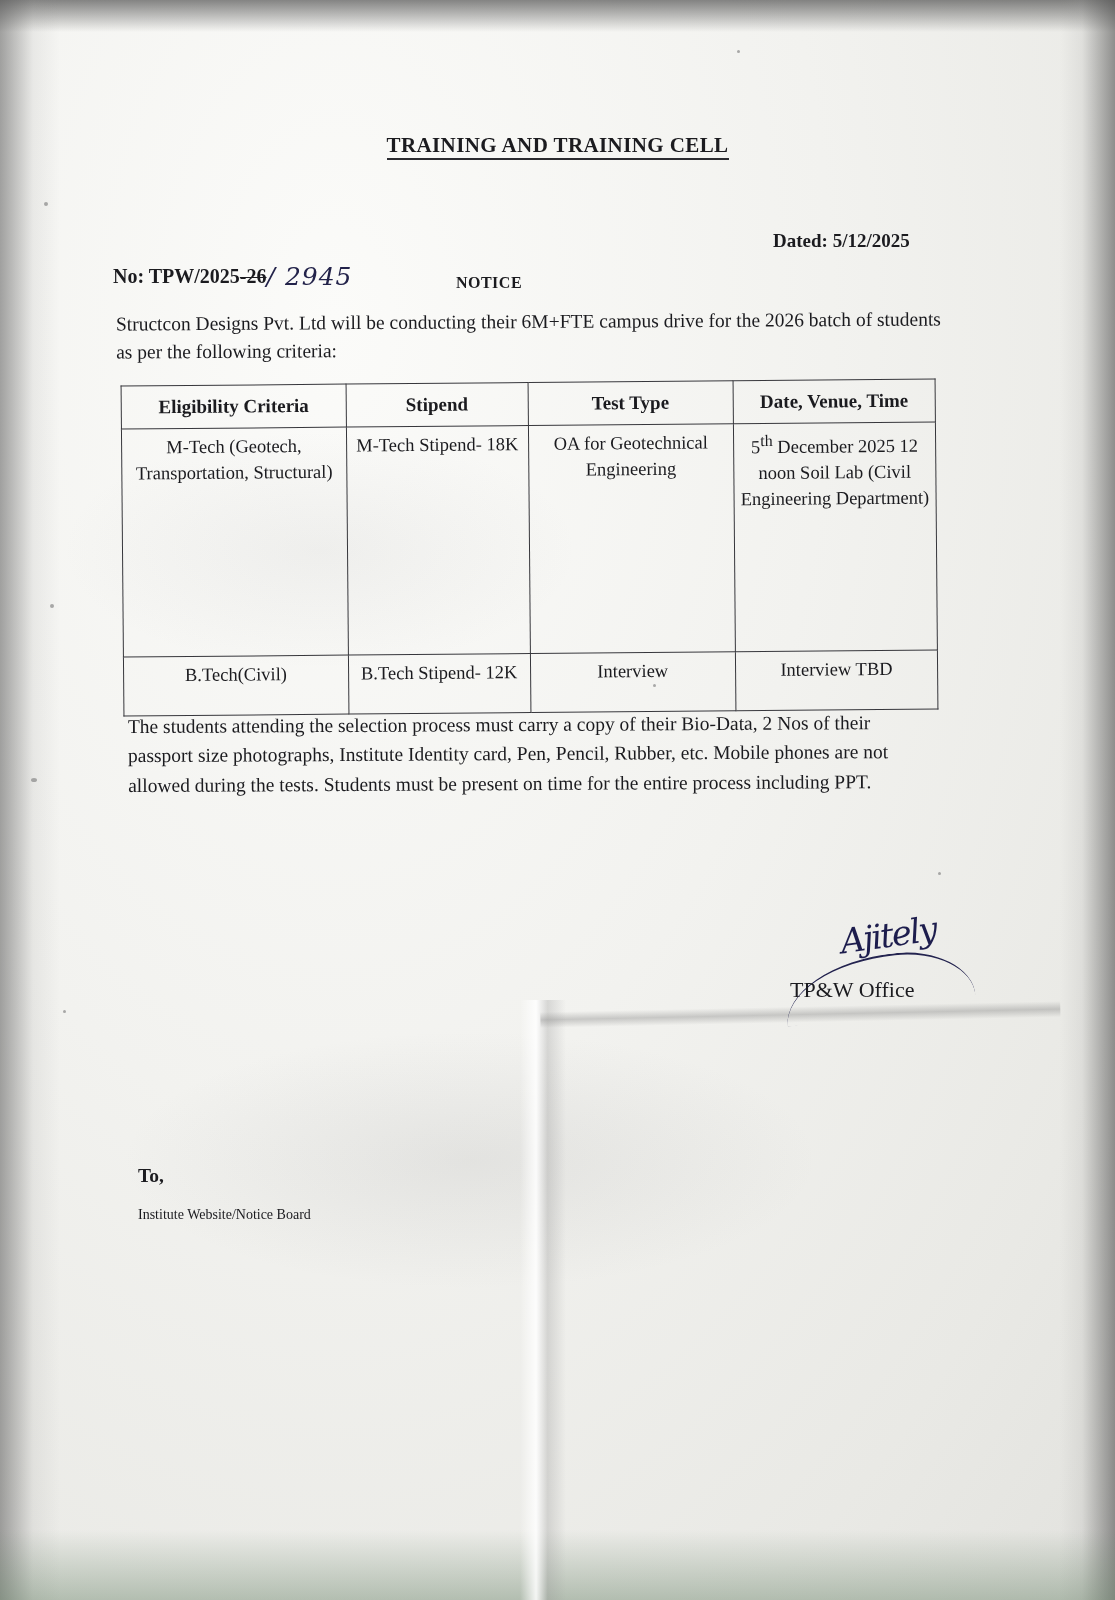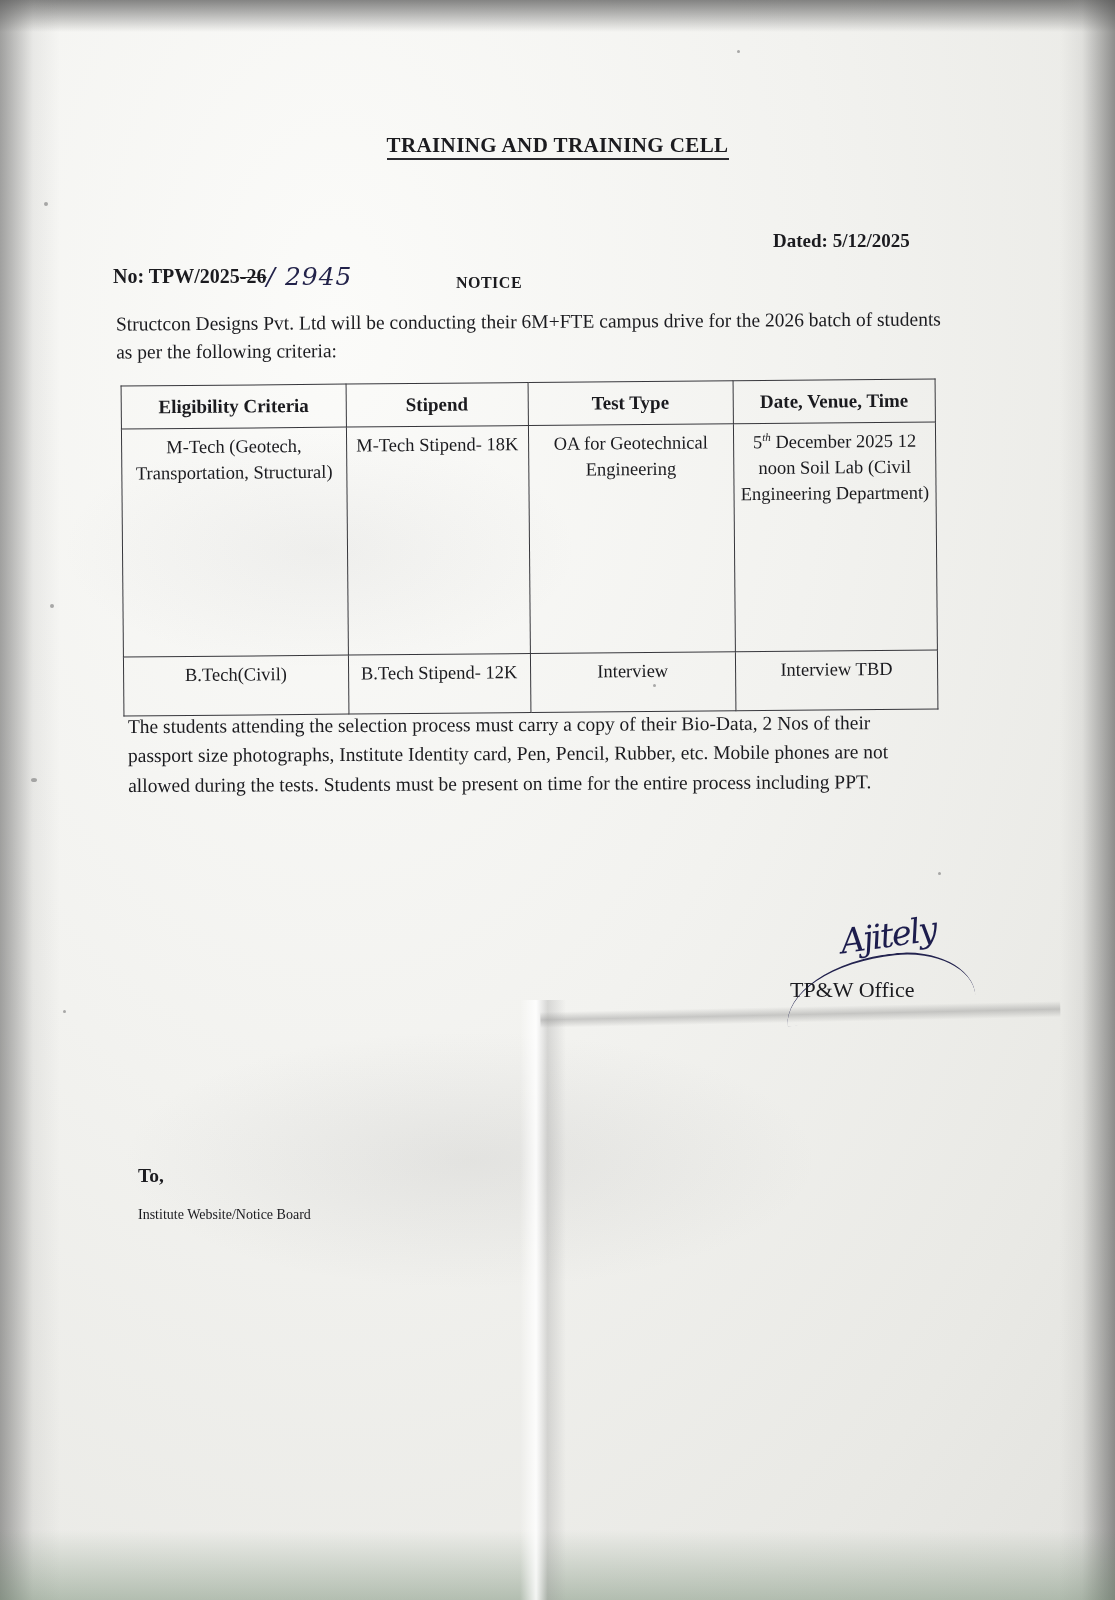--- a/index.html
+++ b/index.html
@@ -158,21 +158,21 @@
     height: 30px;
     vertical-align: middle;
   }
   #criteria-table td { line-height: 1.4; }
   .col-1 { width: 225px; }
   .col-2 { width: 183px; }
   .col-3 { width: 205px; }
   .col-4 { width: 202px; }
   .row-1 td { height: 215px; }
   .row-2 td { height: 46px; vertical-align: middle; }
-  .sup { font-size: 11px; vertical-align: super; font-style: italic; }
+  .sup { font-size: 16px; vertical-align: super; }
   .cell-pad-top { padding-top: 18px; }
 
   #footnote {
     position: absolute;
     left: 128px; top: 710px;
     width: 800px;
     font-size: 19.5px;
     line-height: 1.5;
     transform: rotate(-0.3deg);
   }

